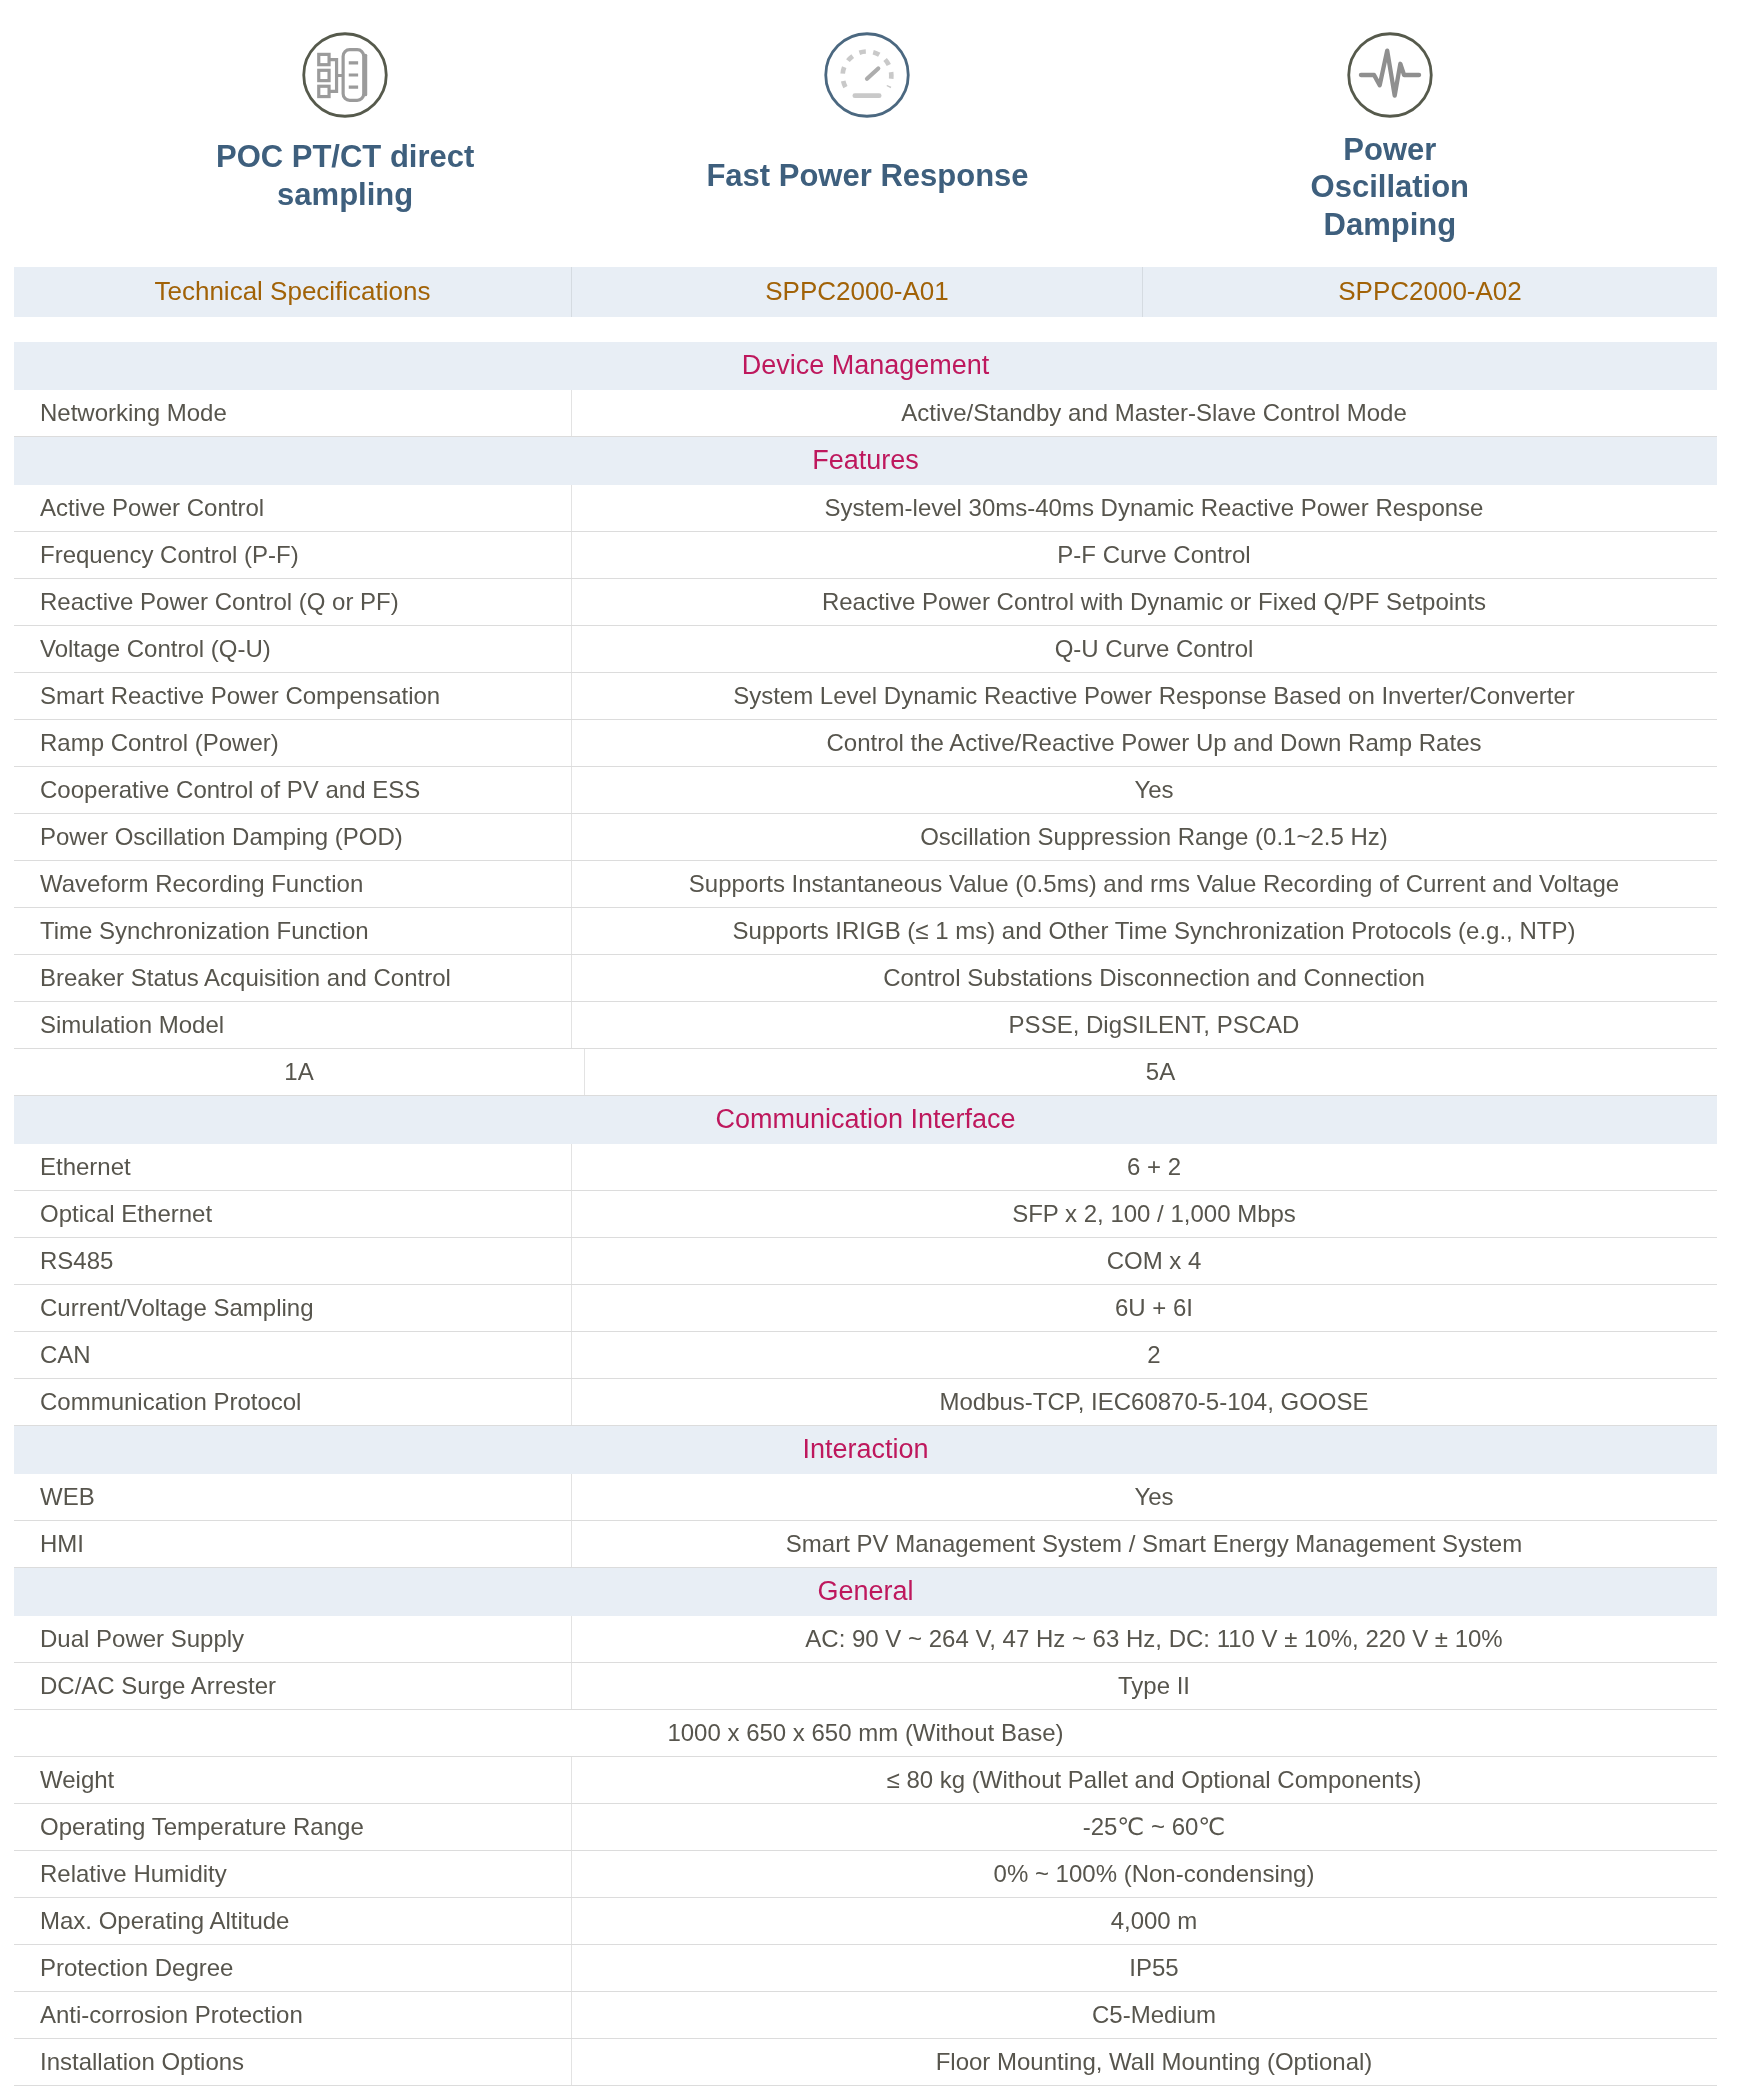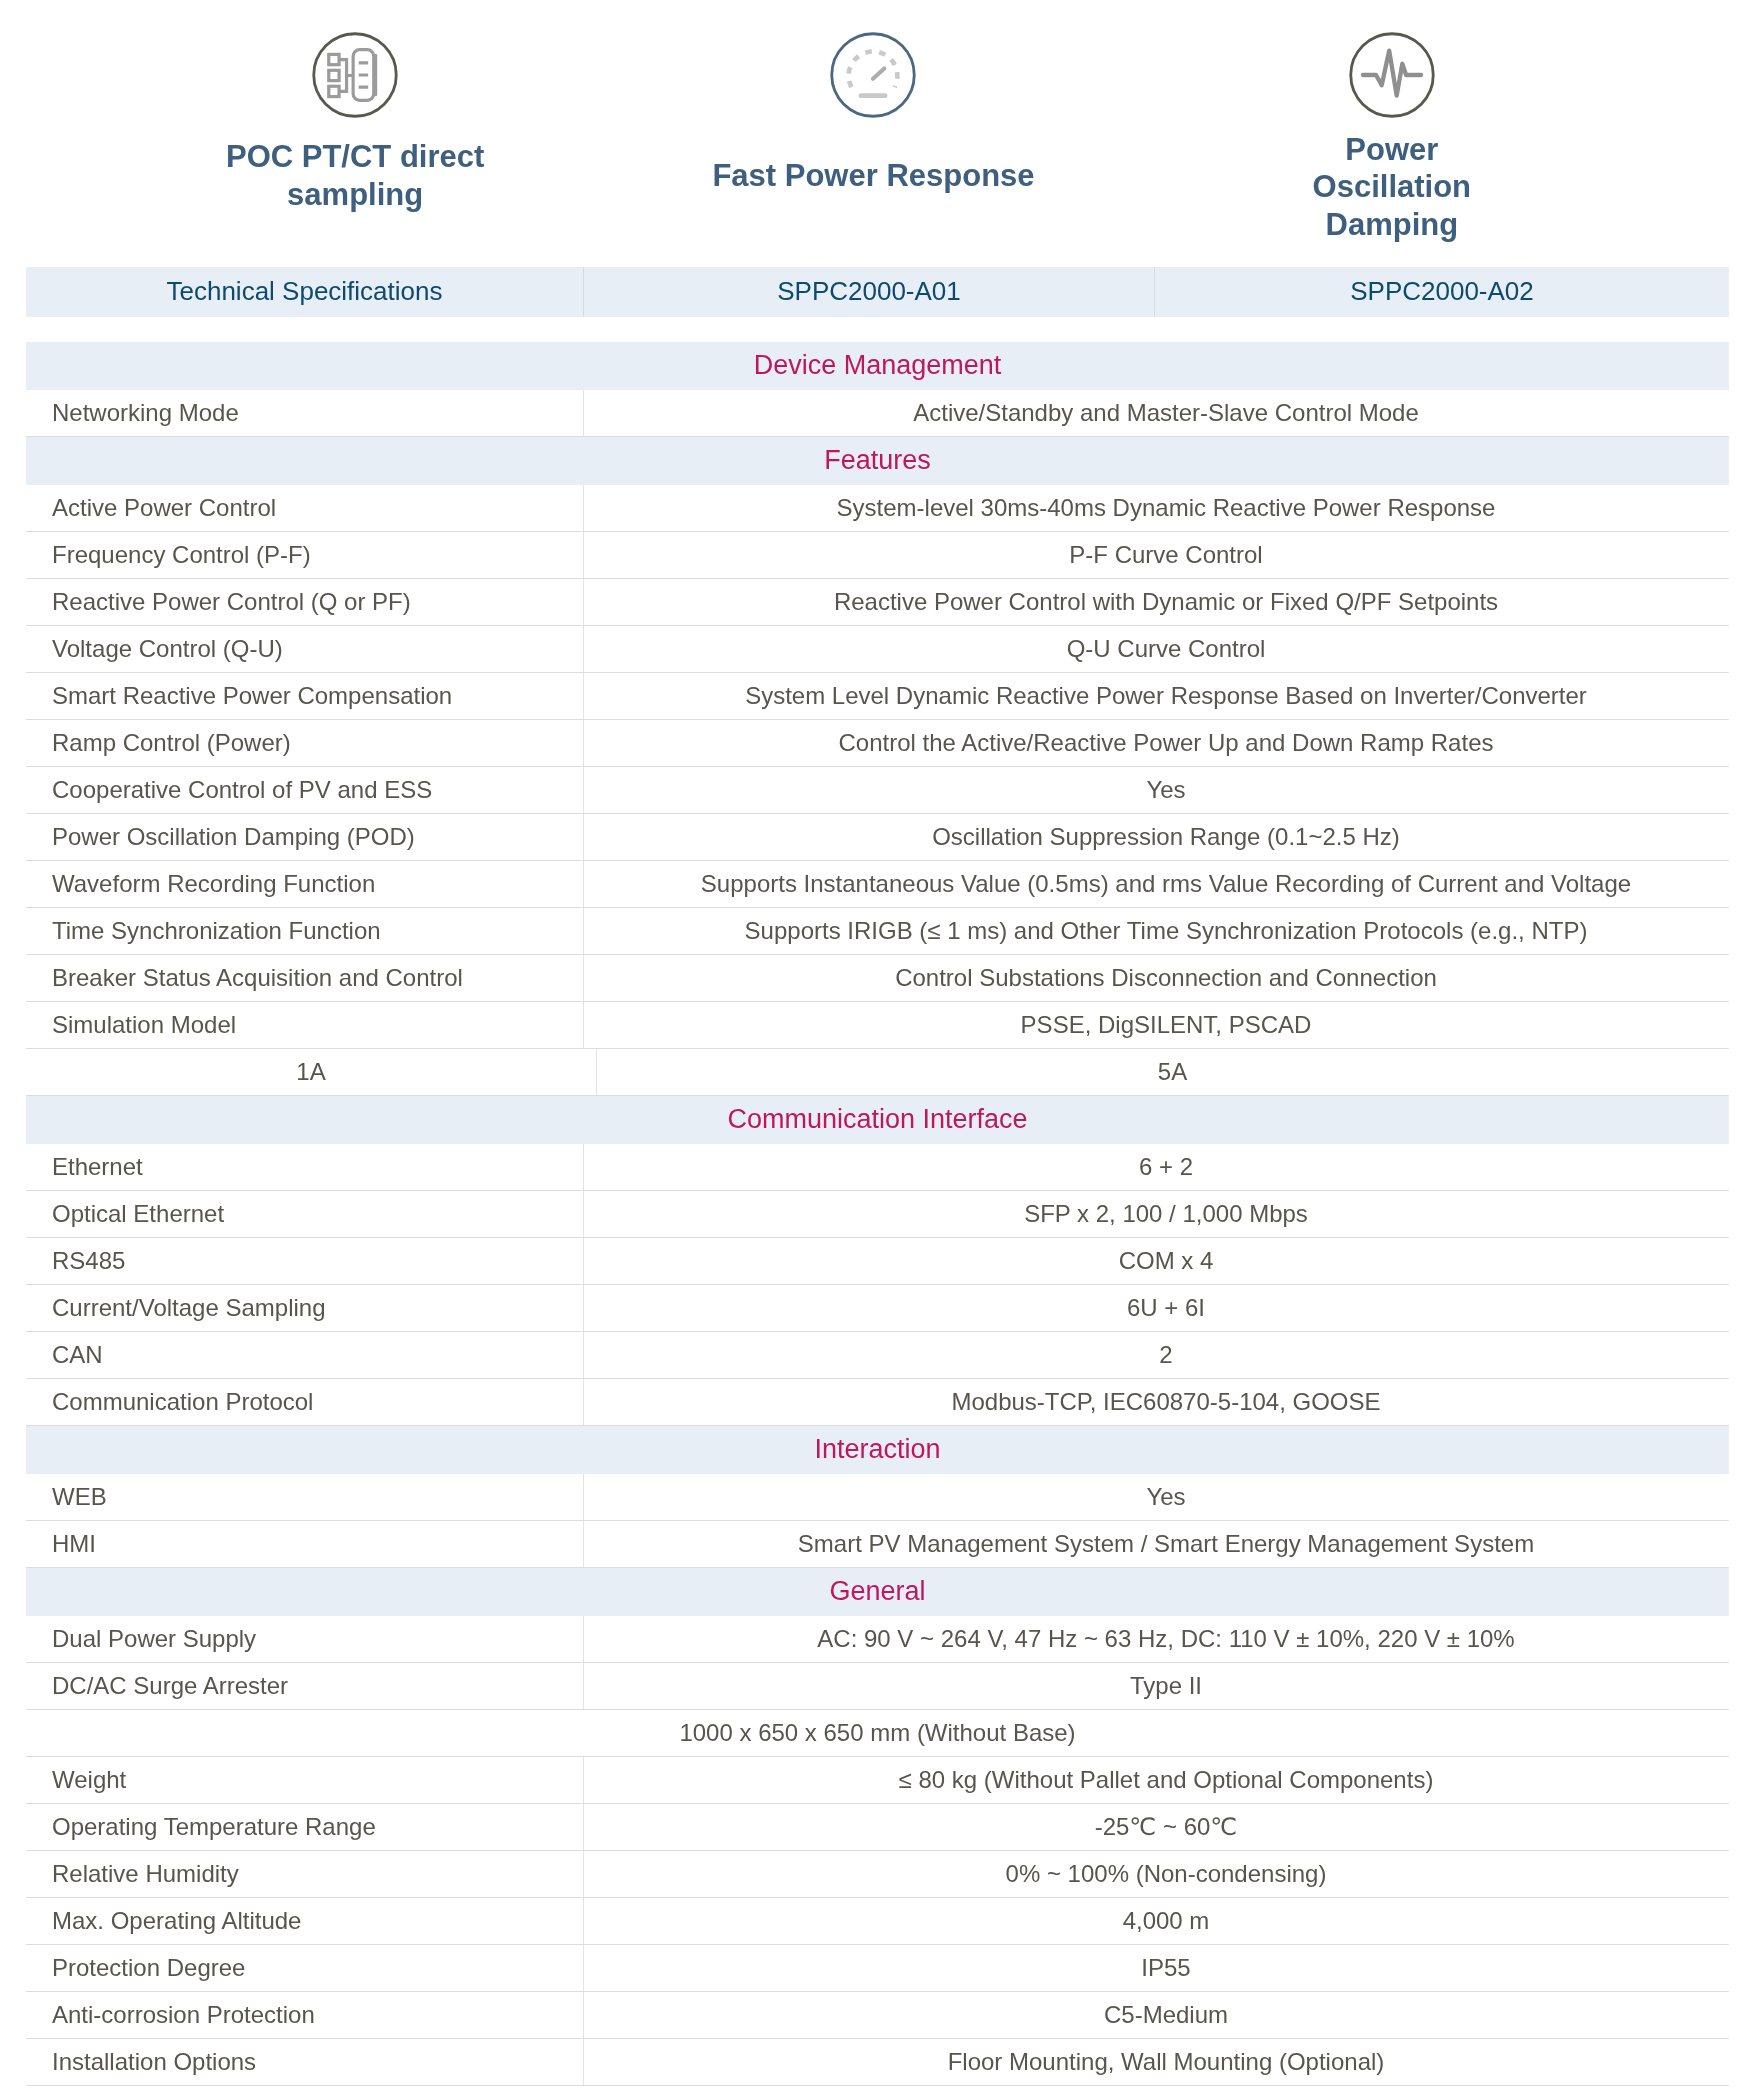--- a/index.html
+++ b/index.html
@@ -2,41 +2,41 @@
 <html style="font-size:14px"><head>
 <meta charset="utf-8">
 <style>
   * { margin:0; padding:0; box-sizing:border-box; }
   html,body { background:#ffffff; }
   body {
     width:1756px; height:2100px; overflow:hidden;
     font-family:"Liberation Sans","DejaVu Sans",sans-serif;
     color:#57554d;
   }
-  .page { width:1756px; height:2100px; padding:30px 26px 0 26px; position:relative; }
+  .page { width:1756px; height:2100px; padding:30px 26px 0 14px; position:relative; }
 
   
   .strip { display:flex; justify-content:space-between; padding:0 79px 0 70px; margin-bottom:23px; }
   .strip-item { flex:1; display:flex; flex-direction:column; align-items:center; }
   .icon-wrap { width:90px; height:90px; display:block; }
   .icon-wrap svg { width:90px; height:90px; display:block; }
   .strip-label {
     margin-top:10.5px; min-height:91px;
     display:flex; align-items:center; justify-content:center; text-align:center;
     font-size:31px; font-weight:bold; color:#3e5f7d; line-height:1.22;
   }
   .strip-item:nth-child(1) .strip-label { max-width:298px; }
   .strip-item:nth-child(2) .strip-label { max-width:369px; }
   .strip-item:nth-child(3) .strip-label { max-width:219px; }
   .strip-item:nth-child(4) .strip-label { max-width:334px; }
 
   
   .spec-table { width:1703px; }
   .thead { display:flex; height:50px; background:#e8eef5; margin-bottom:24.6px; }
-  .th { display:flex; align-items:center; justify-content:center; font-size:26px; color:#0c4a6e; }
+  .th { display:flex; align-items:center; justify-content:center; font-size:26px; color:#a16207; }
   .th-1 { width:558px; border-right:0.9px solid #d5dbe1; }
   .th-2 { width:571px; border-right:0.9px solid #d5dbe1; }
   .th-3 { flex:1; }
 
   .section-header {
     height:48px; background:#e8eef5;
     display:flex; align-items:center; justify-content:center;
     font-size:27px; color:#be185d;
   }
   .row { display:flex; height:47px; border-bottom:0.9px solid #dcdcdc; background:#ffffff;gap:19px; }

